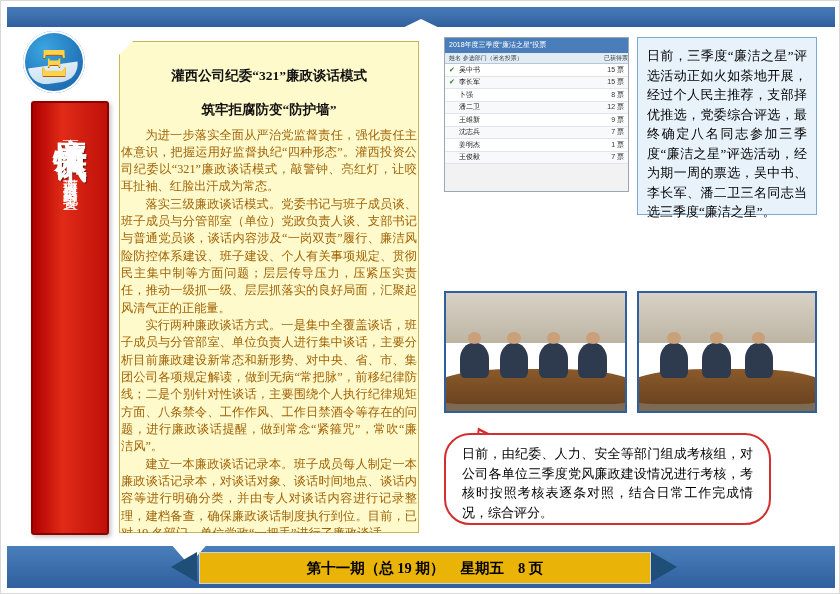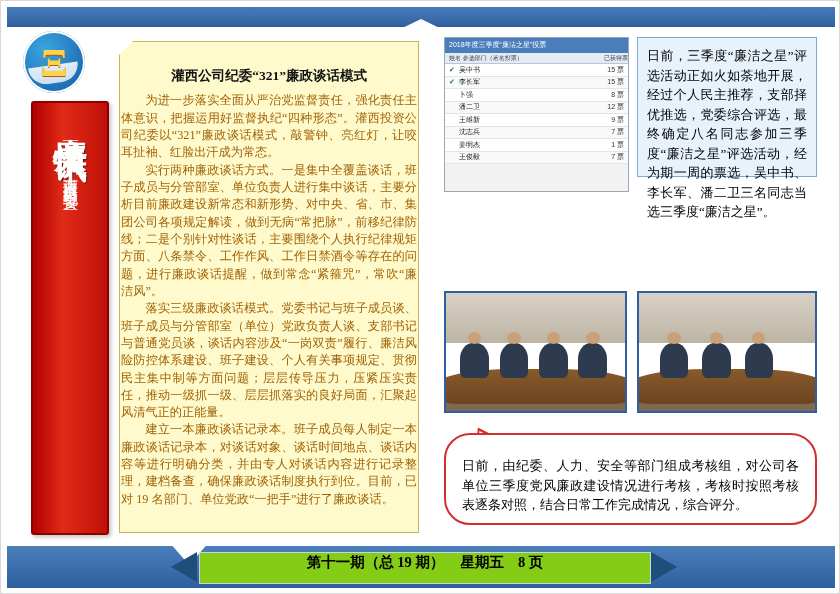--- a/index.html
+++ b/index.html
@@ -104,39 +104,39 @@
   .ti-row{
     height:12.5px;border-bottom:1px solid #dfe5ea;background:#fff;
     display:flex;align-items:center;font-size:7px;color:#1a1a1a;
     font-family:"Liberation Sans",sans-serif;padding:0 4px;box-sizing:border-box;
   }
   .ti-row:nth-child(even){background:#f7f9fb;}
   .ti-chk{width:10px;color:#2f7d32;font-size:7px;}
   .ti-name{flex:1;}
   .ti-val{width:34px;text-align:right;color:#333;}
   .blue-note{
-    position:absolute;left:636px;top:36px;width:180px;height:140px;
+    position:absolute;left:636px;top:36px;width:180px;height:178px;
     background:#e8f2fb;border:1px solid #7fa8d4;
     box-sizing:border-box;padding:8px 9px;
     font-size:13px;line-height:1.5;color:#000;text-align:justify;
   }
   .photo{
     position:absolute;border:2px solid #2f5f9e;box-sizing:border-box;overflow:hidden;
   }
   .photo1{left:443px;top:290px;width:183px;height:122px;}
   .photo2{left:636px;top:290px;width:180px;height:122px;}
   .ph-wall{position:absolute;left:0;top:0;right:0;height:42%;background:linear-gradient(#d8d2c6,#bdb4a3);}
   .ph-table{position:absolute;left:-4%;bottom:6%;width:108%;height:30%;background:linear-gradient(#8a5a2b,#6b4420);border-radius:40% 40% 12% 12%;}
   .ph-floor{position:absolute;left:0;bottom:0;right:0;height:16%;background:#7d6a52;}
   .ph-person{position:absolute;bottom:28%;width:16%;height:30%;background:#2e3a4d;border-radius:45% 45% 18% 18%;}
   .ph-head{position:absolute;top:-30%;left:26%;width:48%;height:34%;background:#caa07a;border-radius:50%;}
   .cloud-note{
-    position:absolute;left:443px;top:432px;width:373px;height:92px;
+    position:absolute;left:443px;top:432px;width:327px;height:92px;
     border:2px solid #d32f2f;border-radius:26px;
-    background:#fff;box-sizing:border-box;padding:21px 16px;
+    background:#fff;box-sizing:border-box;padding:9px 16px;
     font-size:13px;line-height:1.5;color:#000;text-align:justify;
   }
   .cloud-tail{
     position:absolute;left:470px;top:424px;width:0;height:0;
     border-left:10px solid transparent;border-right:22px solid transparent;
     border-bottom:22px solid #d32f2f;
     transform:rotate(-18deg);
   }
   .cloud-tail-in{
     position:absolute;left:473px;top:428px;width:0;height:0;
@@ -145,22 +145,22 @@
     transform:rotate(-18deg);
   }
   
   .botband{
     position:absolute;left:6px;top:545px;width:828px;height:42px;
     background:linear-gradient(#4a7ebb,#2f5f9e);
     clip-path:polygon(0 0,20% 0,22% 45%,24% 0,100% 0,100% 100%,0 100%);
   }
   .botbar{
     position:absolute;left:198px;top:551px;width:450px;height:30px;
-    background:#84cc16;border:1px solid #c9d4e0;
-    display:flex;align-items:flex-start;justify-content:center;
+    background:#eab308;border:1px solid #c9d4e0;
+    display:flex;align-items:center;justify-content:center;
     font-size:14.5px;font-weight:bold;color:#000;
   }
   .chev-l,.chev-r{
     position:absolute;top:551px;width:26px;height:30px;background:#1f4e79;
   }
   .chev-l{left:170px;clip-path:polygon(100% 0,100% 100%,0 50%);}
   .chev-r{left:650px;clip-path:polygon(0 0,0 100%,100% 50%);}
 </style>
 </head>
 <body>
@@ -177,24 +177,25 @@
 
   <div class="masthead">
     <div class="mast-wrap">
       <div class="mast-big">廉情快讯</div>
       <div class="mast-sub">——灌西投资公司纪委宣</div>
     </div>
   </div>
 
   <div class="article">
     <div class="title">灌西公司纪委“321”廉政谈话模式</div>
+    <div class="title">筑牢拒腐防变“防护墙”</div>
     <div class="body">
       <p>为进一步落实全面从严治党监督责任，强化责任主体意识，把握运用好监督执纪“四种形态”。灌西投资公司纪委以“321”廉政谈话模式，敲警钟、亮红灯，让咬耳扯袖、红脸出汗成为常态。</p>
+      <p>落实三级廉政谈话模式。党委书记与班子成员谈、班子成员与分管部室（单位）党政负责人谈、支部书记与普通党员谈，谈话内容涉及“一岗双责”履行、廉洁风险防控体系建设、班子建设、个人有关事项规定、贯彻民主集中制等方面问题；层层传导压力，压紧压实责任，推动一级抓一级、层层抓落实的良好局面，汇聚起风清气正的正能量。</p>
       <p>实行两种廉政谈话方式。一是集中全覆盖谈话，班子成员与分管部室、单位负责人进行集中谈话，主要分析目前廉政建设新常态和新形势、对中央、省、市、集团公司各项规定解读，做到无病“常把脉”，前移纪律防线；二是个别针对性谈话，主要围绕个人执行纪律规矩方面、八条禁令、工作作风、工作日禁酒令等存在的问题，进行廉政谈话提醒，做到常念“紧箍咒”，常吹“廉洁风”。</p>
-      <p>落实三级廉政谈话模式。党委书记与班子成员谈、班子成员与分管部室（单位）党政负责人谈、支部书记与普通党员谈，谈话内容涉及“一岗双责”履行、廉洁风险防控体系建设、班子建设、个人有关事项规定、贯彻民主集中制等方面问题；层层传导压力，压紧压实责任，推动一级抓一级、层层抓落实的良好局面，汇聚起风清气正的正能量。</p>
       <p>建立一本廉政谈话记录本。班子成员每人制定一本廉政谈话记录本，对谈话对象、谈话时间地点、谈话内容等进行明确分类，并由专人对谈话内容进行记录整理，建档备查，确保廉政谈话制度执行到位。目前，已对 19 名部门、单位党政“一把手”进行了廉政谈话。</p>
     </div>
   </div>
 
   <div class="table-img">
     <div class="ti-head">2018年度三季度“廉洁之星”投票</div>
     <div class="ti-sub">
       <span>姓名  参选部门（署名投票）</span>
       <span>已获得票</span>
     </div>

